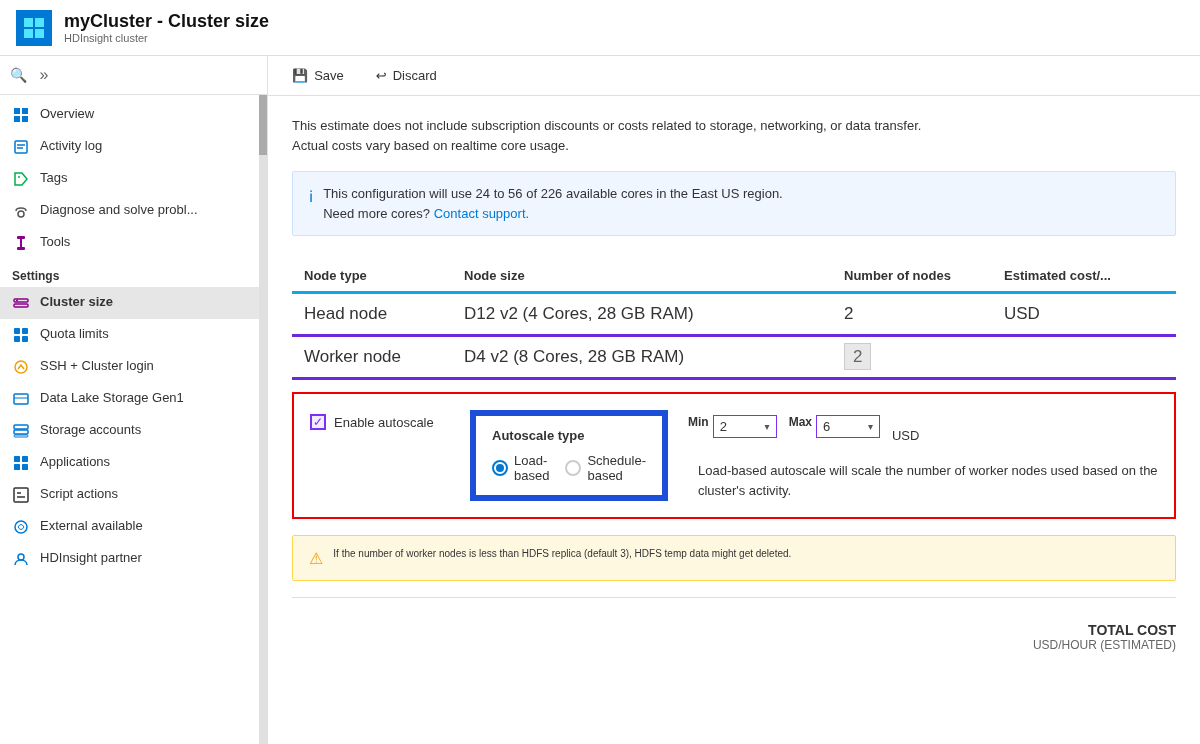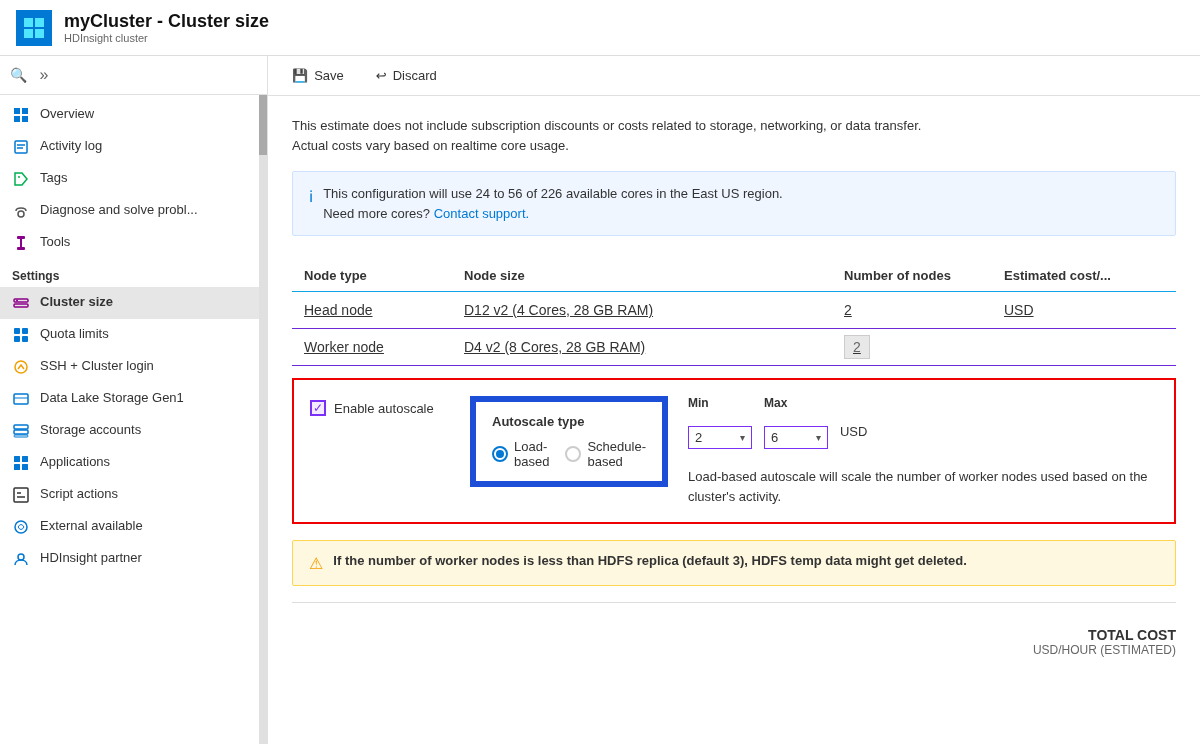--- a/index.html
+++ b/index.html
@@ -36,22 +36,22 @@
 
     .content-body { padding: 20px 24px; }
     .info-text { font-size: 13px; color: #333; margin-bottom: 16px; line-height: 1.5; }
 
     .blue-info-box { background: #eff6ff; border: 1px solid #cfe2ff; padding: 12px 16px; display: flex; gap: 10px; margin-bottom: 24px; border-radius: 2px; }
     .blue-info-icon { color: #0078d4; font-size: 16px; flex-shrink: 0; margin-top: 1px; }
     .blue-info-text { font-size: 13px; color: #333; line-height: 1.5; }
     .blue-info-text a { color: #0078d4; text-decoration: none; }
 
     .nodes-table { width: 100%; border-collapse: collapse; margin-bottom: 0; }
-    .nodes-table th { text-align: left; padding: 8px 12px; font-weight: 600; font-size: 13px; color: #333; border-bottom: 1px solid #0ea5e9; }
-    .nodes-table td { padding: 10px 12px; font-size: 14px; color: #333; border-bottom: 1px solid #6d28d9; text-decoration: underline; }
+    .nodes-table th { text-align: left; padding: 8px 12px; font-weight: 600; font-size: 13px; color: #333; border-bottom: 3px solid #0ea5e9; }
+    .nodes-table td { padding: 10px 12px; font-size: 17px; color: #333; border-bottom: 3px solid #6d28d9; }
     .nodes-table .col-nodetype { width: 160px; }
     .nodes-table .col-nodesize { width: 380px; }
     .nodes-table .col-numnodes { width: 160px; }
     .nodes-table .col-cost { }
     .grayed-input { background: #e8e8e8; border: 1px solid #ccc; padding: 3px 8px; width: 80px; color: #666; }
 
     .autoscale-section { border: 2px solid #e00; padding: 16px; margin: 12px 0; display: flex; align-items: flex-start; gap: 20px; }
     .autoscale-checkbox-area { display: flex; align-items: center; gap: 8px; min-width: 140px; padding-top: 4px; }
     .autoscale-checkbox { width: 16px; height: 16px; border: 2px solid #7b2ff7; background: #f3ebff; display: flex; align-items: center; justify-content: center; flex-shrink: 0; }
     .autoscale-checkbox-mark { color: #7b2ff7; font-size: 12px; }
@@ -61,30 +61,30 @@
     .autoscale-type-title { font-weight: 600; font-size: 13px; margin-bottom: 10px; }
     .autoscale-type-options { display: flex; align-items: center; gap: 16px; }
     .radio-option { display: flex; align-items: center; gap: 6px; cursor: pointer; }
     .radio-circle { width: 16px; height: 16px; border-radius: 50%; border: 2px solid #ccc; display: flex; align-items: center; justify-content: center; flex-shrink: 0; }
     .radio-circle.selected { border-color: #0078d4; }
     .radio-inner { width: 8px; height: 8px; border-radius: 50%; background: #0078d4; }
     .radio-label { font-size: 13px; }
 
     .autoscale-right { display: flex; flex-direction: column; gap: 8px; }
     .min-max-area { display: flex; align-items: center; gap: 12px; }
-    .min-max-group { display: flex; flex-direction: column; gap: 16px; }
+    .min-max-group { display: flex; flex-direction: row; gap: 4px; }
     .min-max-label { font-size: 12px; font-weight: 600; color: #333; }
     .min-max-select { border: 1px solid #7b2ff7; padding: 3px 6px; font-size: 13px; width: 64px; background: #fff; cursor: pointer; display: flex; align-items: center; justify-content: space-between; }
     .select-arrow { font-size: 10px; color: #555; }
     .usd-label { font-size: 13px; color: #333; padding-top: 18px; }
-    .autoscale-description { font-size: 13px; color: #333; line-height: 1.5; margin-top: 10px; }
+    .autoscale-description { font-size: 13px; color: #333; line-height: 1.5; margin-top: 10px; margin-left: 10px; }
 
     .warning-box { background: #fff8e1; border: 1px solid #ffd54f; padding: 12px 16px; display: flex; gap: 10px; margin: 16px 0; border-radius: 2px; }
     .warning-icon { color: #f59c00; font-size: 16px; flex-shrink: 0; margin-top: 1px; }
-    .warning-text { font-size: 13px; color: #333; font-weight: bold; }
+    .warning-text { font-size: 10px; color: #333; }
 
     .divider { border: none; border-top: 1px solid #ddd; margin: 16px 0; }
 
     .total-cost-area { text-align: right; padding: 8px 0; }
     .total-cost-label { font-size: 14px; font-weight: 700; color: #333; }
     .total-cost-sub { font-size: 12px; color: #666; }
 
     
     .icon-overview { color: #0078d4; }
     .icon-activity { color: #0078d4; }

